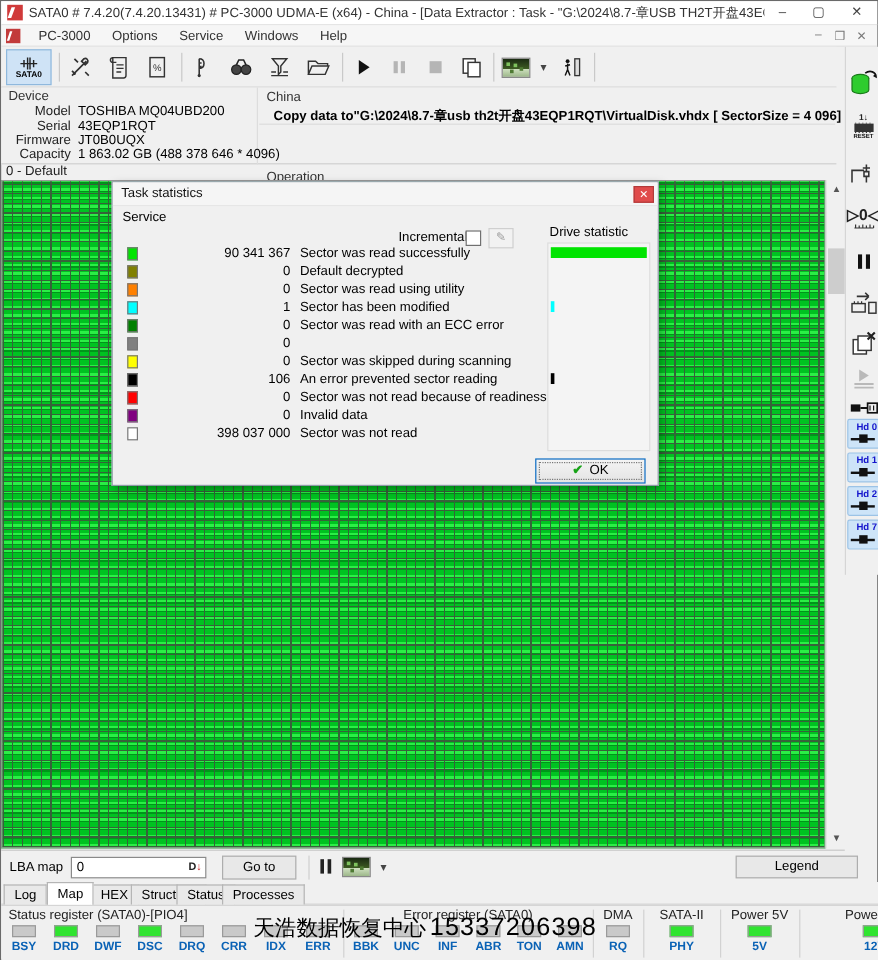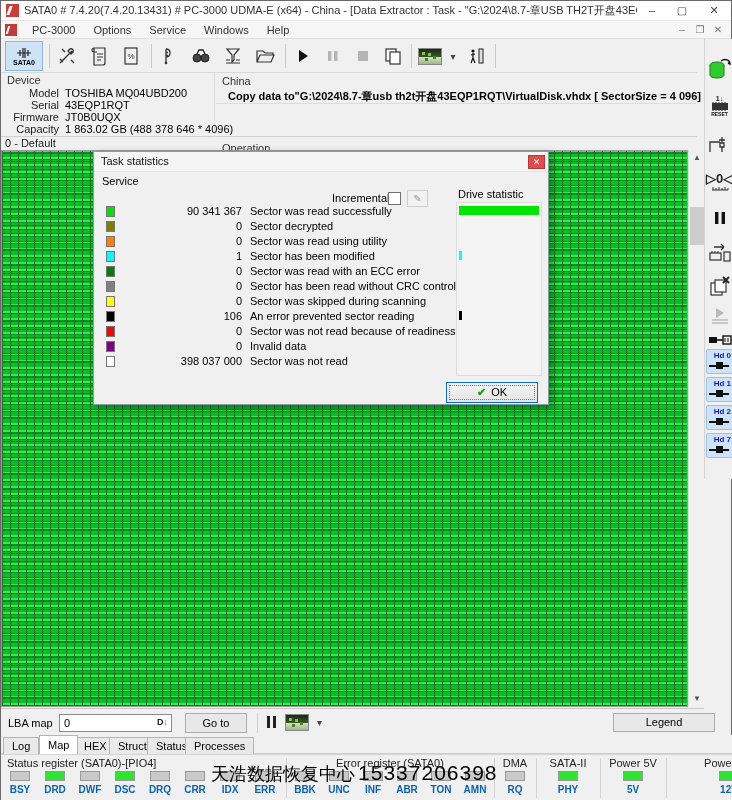--- a/index.html
+++ b/index.html
@@ -381,41 +381,40 @@
 
     <div class="stat-list">
       <div class="srow" style="top:0px">
         <span class="swatch" style="background-color: rgb(0, 228, 0);"></span>
         <span class="snum">90 341 367</span>
         <span class="slabel">Sector was read successfully</span>
       </div>
       <div class="srow" style="top:15px">
         <span class="swatch" style="background-color: rgb(128, 128, 0);"></span>
         <span class="snum">0</span>
-        <span class="slabel">Sector decrypted</span>
+        <span class="slabel">Default decrypted</span>
       </div>
       <div class="srow" style="top:30px">
         <span class="swatch" style="background-color: rgb(255, 128, 0);"></span>
         <span class="snum">0</span>
         <span class="slabel">Sector was read using utility</span>
       </div>
       <div class="srow" style="top:45px">
         <span class="swatch" style="background-color: rgb(0, 255, 255);"></span>
         <span class="snum">1</span>
         <span class="slabel">Sector has been modified</span>
       </div>
       <div class="srow" style="top:60px">
         <span class="swatch" style="background-color: rgb(0, 128, 0);"></span>
         <span class="snum">0</span>
         <span class="slabel">Sector was read with an ECC error</span>
       </div>
       <div class="srow" style="top:75px">
         <span class="swatch" style="background-color: rgb(128, 128, 128);"></span>
         <span class="snum">0</span>
-        <span class="slabel">Sector has been read without CRC control</span>
       </div>
       <div class="srow" style="top:90px">
         <span class="swatch" style="background-color: rgb(255, 255, 0);"></span>
         <span class="snum">0</span>
         <span class="slabel">Sector was skipped during scanning</span>
       </div>
       <div class="srow" style="top:105px">
         <span class="swatch" style="background-color: rgb(0, 0, 0);"></span>
         <span class="snum">106</span>
         <span class="slabel">An error prevented sector reading</span>

